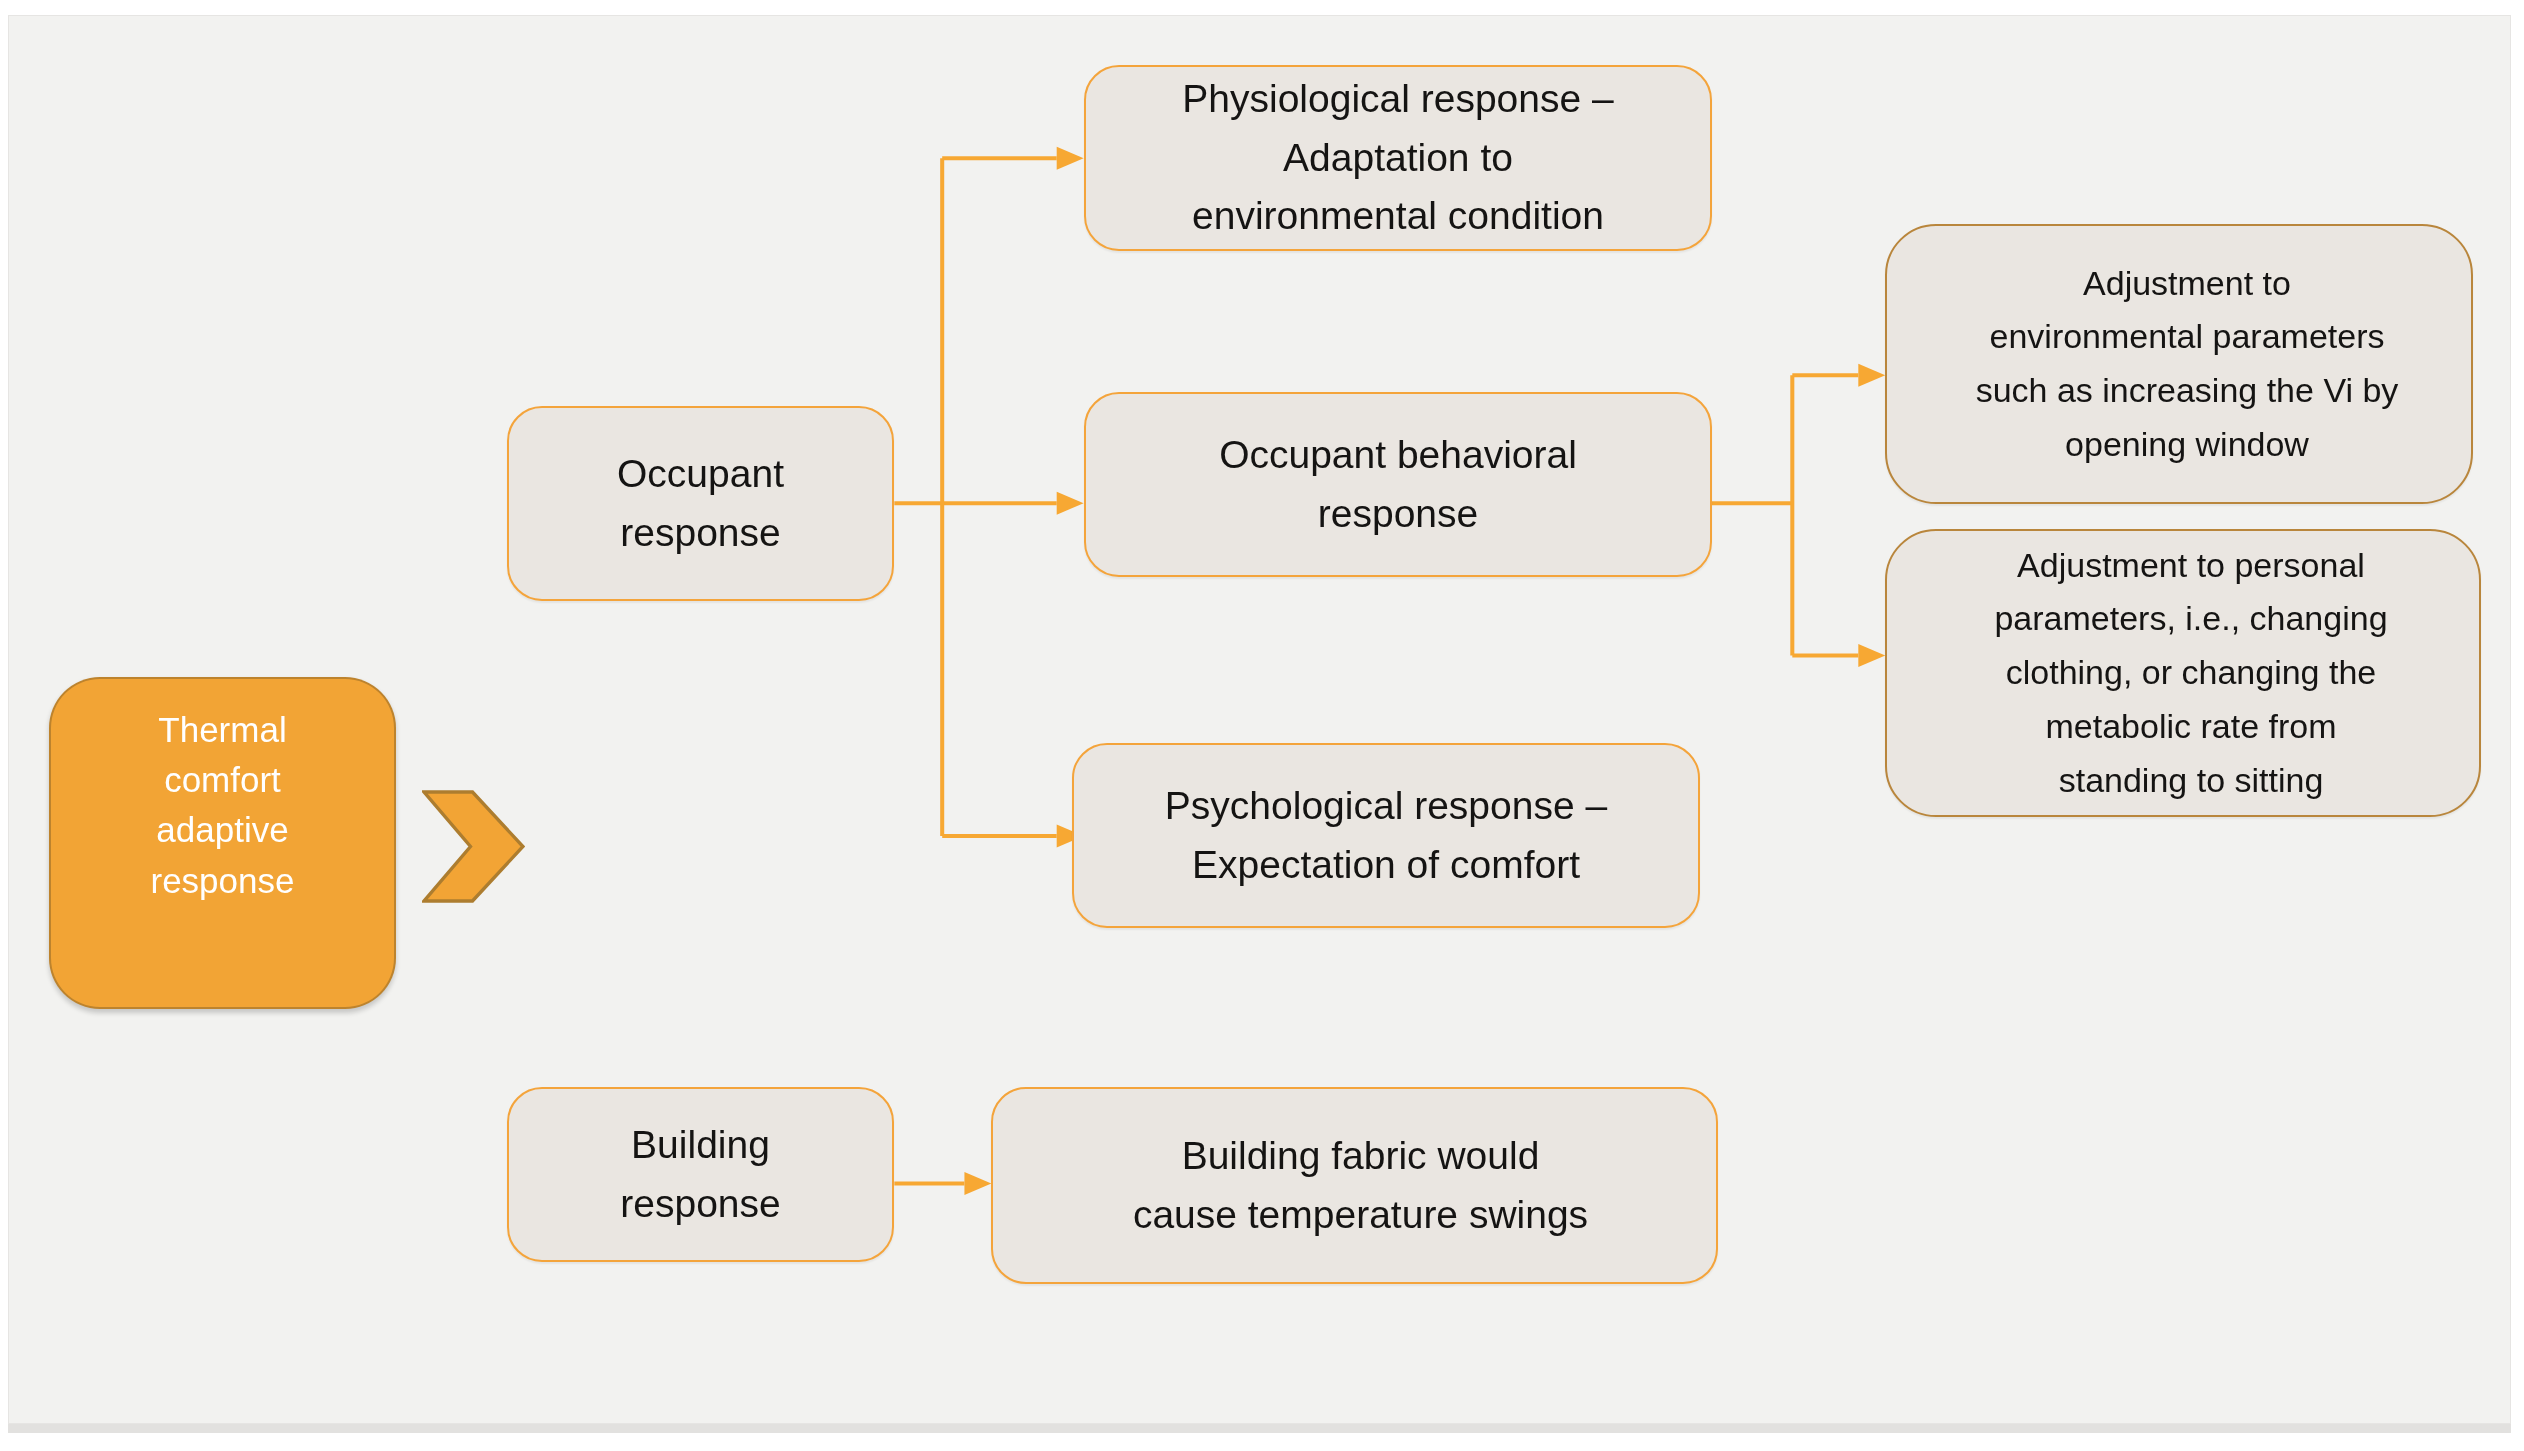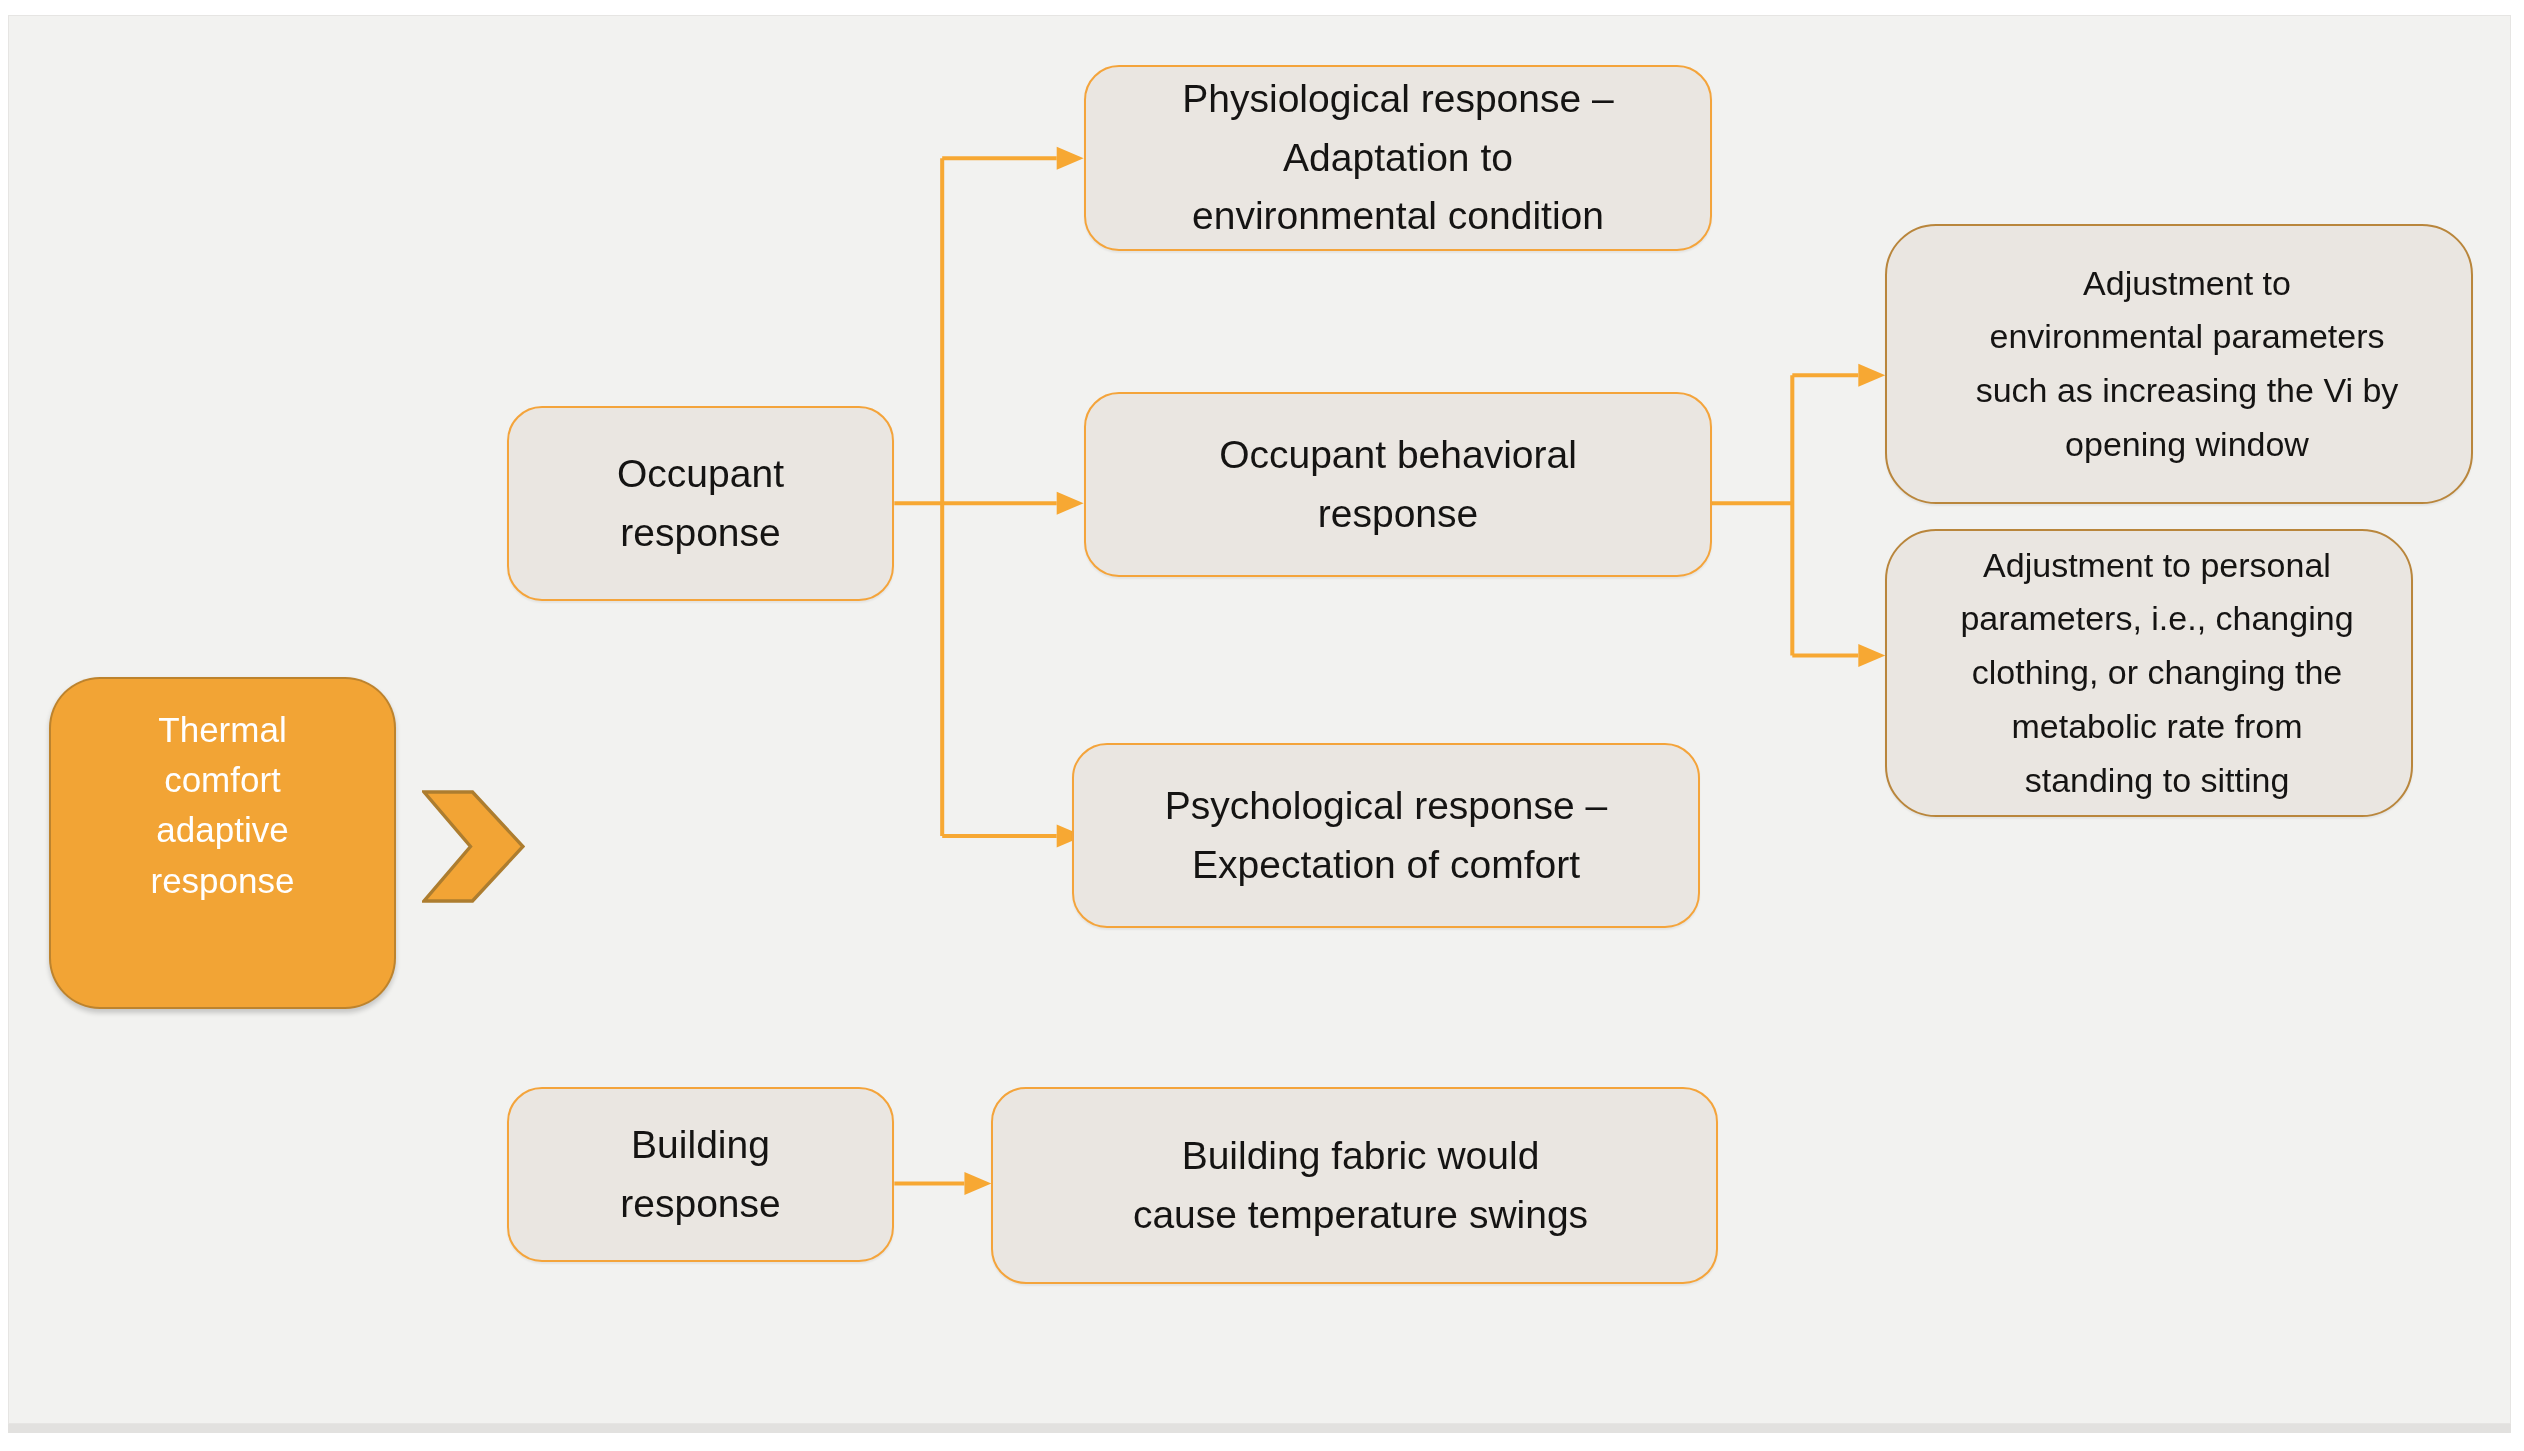--- a/index.html
+++ b/index.html
@@ -169,20 +169,20 @@
 cause temperature swings</span>
 </div>
 
 <div class="node gray-box brown" style="left:1885px; top:224px; width:588px; height:280px;">
   <span class="node-label">Adjustment to
 environmental parameters
 such as increasing the Vi by
 opening window</span>
 </div>
 
-<div class="node gray-box brown" style="left:1885px; top:529px; width:528px; height:288px;">
+<div class="node gray-box brown" style="left:1885px; top:529px; width:596px; height:288px;">
   <span class="node-label">Adjustment to personal
 parameters, i.e., changing
 clothing, or changing the
 metabolic rate from
 standing to sitting</span>
 </div>
 
 
 </body></html>

